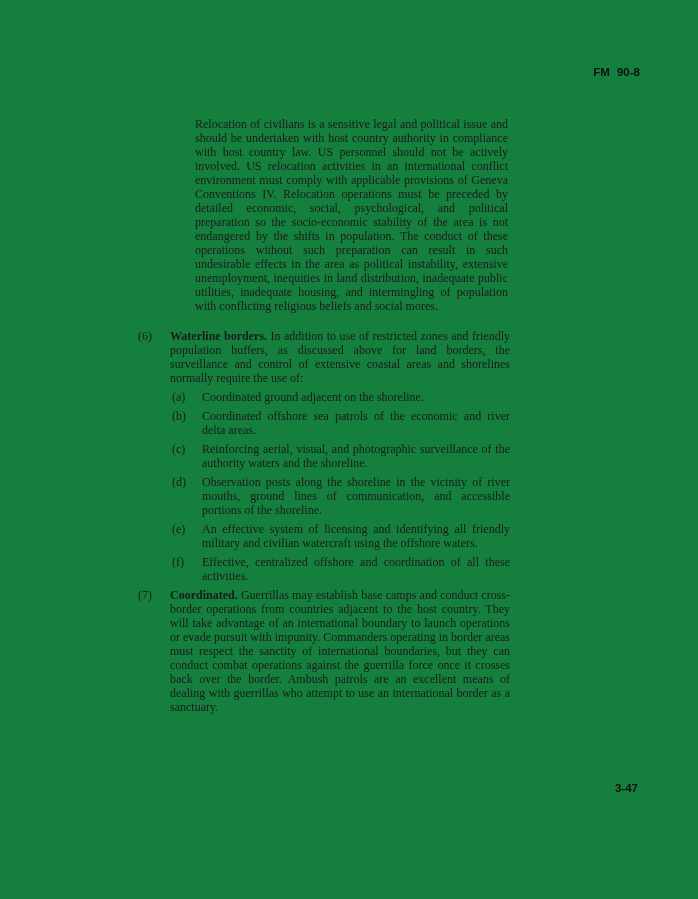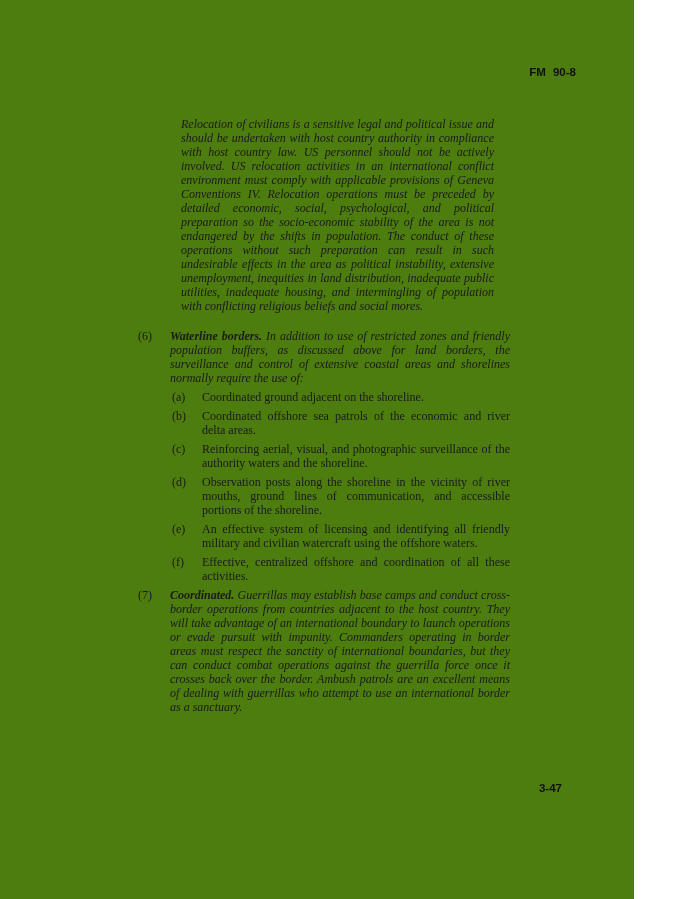--- a/index.html
+++ b/index.html
@@ -2,23 +2,23 @@
 <html><head>
 <meta charset="utf-8">
 <style>
   html, body {
     margin: 0;
     padding: 0;
     background: #ffffff;
   }
   .page {
     position: relative;
-    width: 634px;
+    width: 698px;
     height: 899px;
-    background: #4d7c0f;
+    background: #15803d;
     font-family: "Liberation Serif", serif;
     color: #1a1a1a;
     overflow: hidden;
   }
   .header-ref {
     position: absolute;
     top: 66px;
     right: 58px;
     font-family: "Liberation Sans", sans-serif;
     font-weight: bold;
@@ -29,58 +29,56 @@
   .content {
     position: absolute;
     left: 138px;
     top: 117px;
     width: 372px;
     font-size: 12px;
     line-height: 14px;
     text-align: justify;
   }
   .intro {
-    margin: 0 0 0 43px;
+    margin: 0 0 0 57px;
     width: 313px;
-    font-style: italic;
   }
   .item {
     display: flex;
     margin-top: 16px;
   }
   .item.tight {
     margin-top: 5px;
   }
   .item-number {
     width: 32px;
     flex-shrink: 0;
   }
   .item-body {
     flex: 1;
-    font-style: italic;
   }
   .lead {
     font-weight: bold;
   }
   .subitem {
     display: flex;
     margin-left: 34px;
     margin-top: 5px;
   }
   .subitem-letter {
     width: 30px;
     flex-shrink: 0;
   }
   .subitem-text {
     flex: 1;
   }
   .page-number {
     position: absolute;
     top: 782px;
-    right: 72px;
+    right: 60px;
     font-family: "Liberation Sans", sans-serif;
     font-weight: bold;
     font-size: 11.5px;
     color: #111;
   }
 </style>
 </head>
 <body>
 
 <div class="page">

